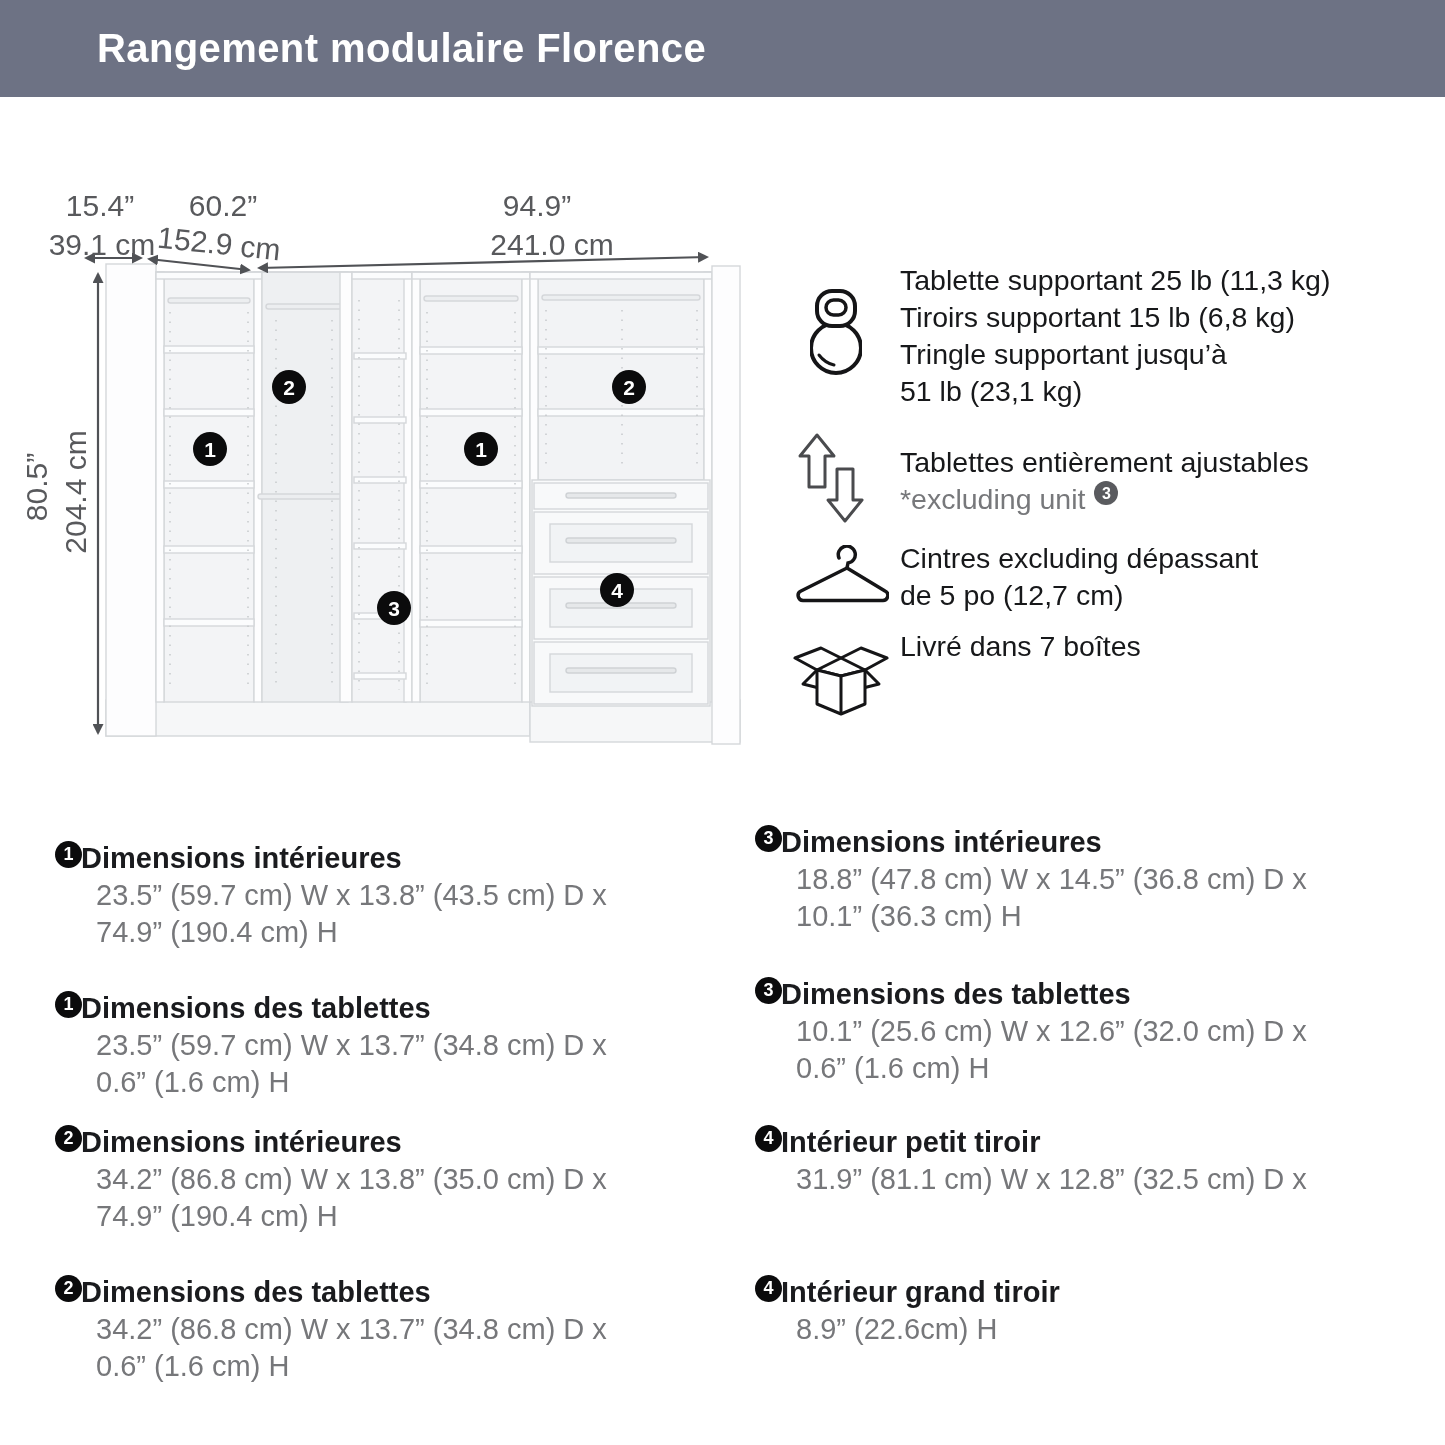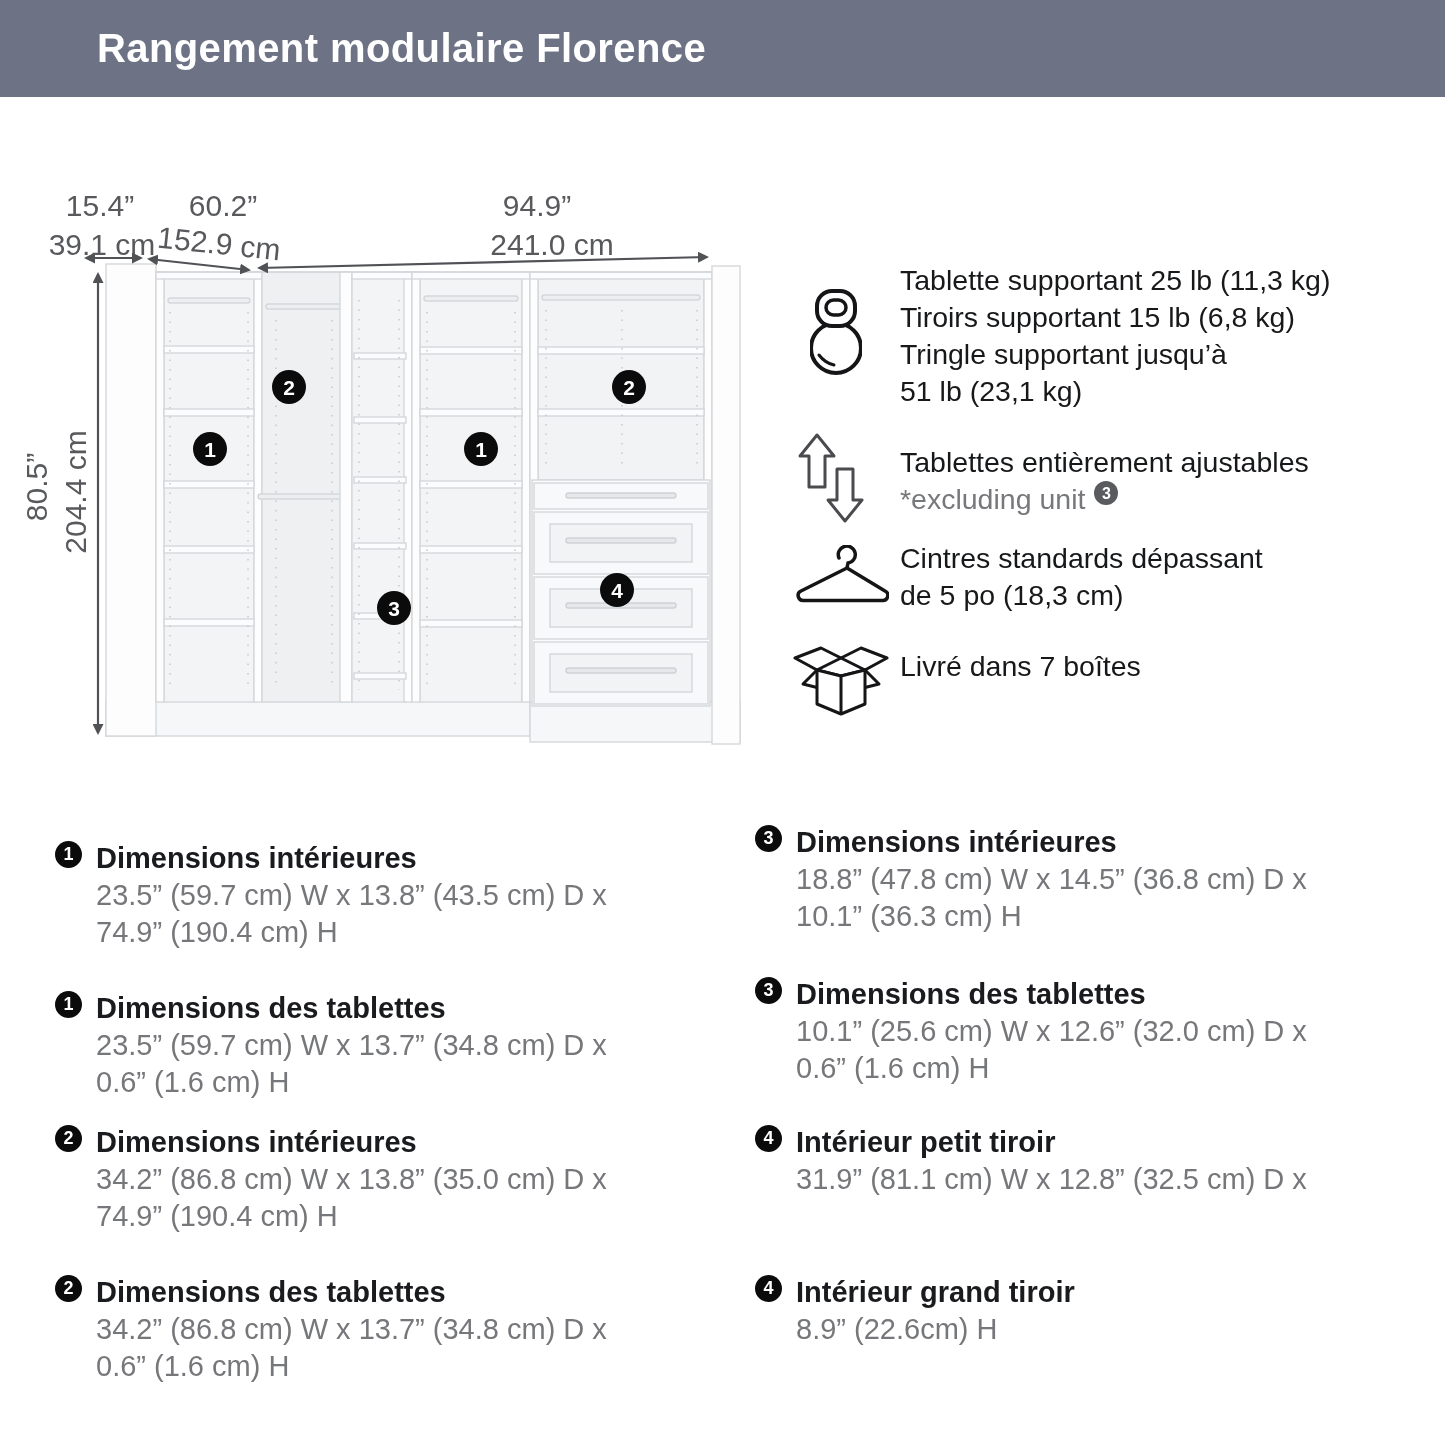--- a/index.html
+++ b/index.html
@@ -15,21 +15,21 @@
   .ftext{position:absolute;font-size:28.5px;line-height:37px;color:#17181a;font-weight:500;
          white-space:nowrap;}
   .fnote{color:#77787b;display:flex;align-items:flex-start;}
   .nbadge{display:inline-flex;width:24px;height:24px;border-radius:50%;background:#5a5b5f;
           color:#fff;font-size:16px;font-weight:700;align-items:center;justify-content:center;
           margin-left:9px;}
   .spec{position:absolute;font-size:29px;line-height:37px;}
   .sbadge{position:absolute;left:0;top:1px;width:27px;height:27px;border-radius:50%;
           background:#0b0b0c;color:#fff;font-size:18px;font-weight:700;display:flex;
           align-items:center;justify-content:center;}
-  .stitle{margin-left:41px;color:#1a1b1e;font-weight:700;white-space:nowrap;}
+  .stitle{margin-left:26px;color:#1a1b1e;font-weight:700;white-space:nowrap;}
   .sline{margin-left:41px;color:#76777a;white-space:nowrap;}
   .draw text.bnum{font-family:"Liberation Sans",sans-serif;font-weight:700;font-size:21px;
        fill:#fff;text-anchor:middle;}
 </style>
 </head>
 <body>
 
 <div class="page">
 
   <header class="topbar">
@@ -196,35 +196,35 @@
     </div>
   </div>
 
   <span class="ficon" style="left:795px;top:545px">
     <svg width="94" height="64" viewBox="0 0 94 64">
       <path d="M44,13 a8.5,8.5 0 1 1 9,5 l-1,5" fill="none" stroke="#151517" stroke-width="3.5" stroke-linecap="round"></path>
       <path d="M52,23 L90,46 a5,5 0 0 1 -2.5,9.5 H8.5 a5,5 0 0 1 -2.5,-9.5 L52,23 Z" fill="#fff" stroke="#151517" stroke-width="3.5" stroke-linejoin="round"></path>
     </svg>
   </span>
   <div class="ftext" style="left:900px;top:540px">
-    <div>Cintres standards dépassant</div>
-    <div>de 5 po (18,3 cm)</div>
+    <div>Cintres excluding dépassant</div>
+    <div>de 5 po (12,7 cm)</div>
   </div>
 
   <span class="ficon" style="left:793px;top:628px">
     <svg width="96" height="92" viewBox="0 0 96 92">
       <path d="M24,42 L2,30 L28,20 L48,30 Z" fill="#fff" stroke="#151517" stroke-width="3" stroke-linejoin="round"></path>
       <path d="M72,42 L94,30 L68,20 L48,30 Z" fill="#fff" stroke="#151517" stroke-width="3" stroke-linejoin="round"></path>
       <path d="M24,42 L10,56 L34,62 L48,48 Z" fill="#fff" stroke="#151517" stroke-width="3" stroke-linejoin="round"></path>
       <path d="M72,42 L86,56 L62,62 L48,48 Z" fill="#fff" stroke="#151517" stroke-width="3" stroke-linejoin="round"></path>
       <path d="M24,42 L48,48 L72,42 L72,76 L48,86 L24,76 Z" fill="#fff" stroke="#151517" stroke-width="3" stroke-linejoin="round"></path>
       <line x1="48" y1="48" x2="48" y2="86" stroke="#151517" stroke-width="3"></line>
     </svg>
   </span>
-  <div class="ftext" style="left:900px;top:648px">
+  <div class="ftext" style="left:900px;top:628px">
     <div>Livré dans 7 boîtes</div>
   </div>
 
   <div class="spec" style="left:55px;top:840px">
     <span class="sbadge">1</span>
     <div class="stitle">Dimensions intérieures</div>
     <div class="sline">23.5” (59.7 cm) W x 13.8” (43.5 cm) D x</div>
     <div class="sline">74.9” (190.4 cm) H</div>
   </div>
   <div class="spec" style="left:55px;top:990px">

